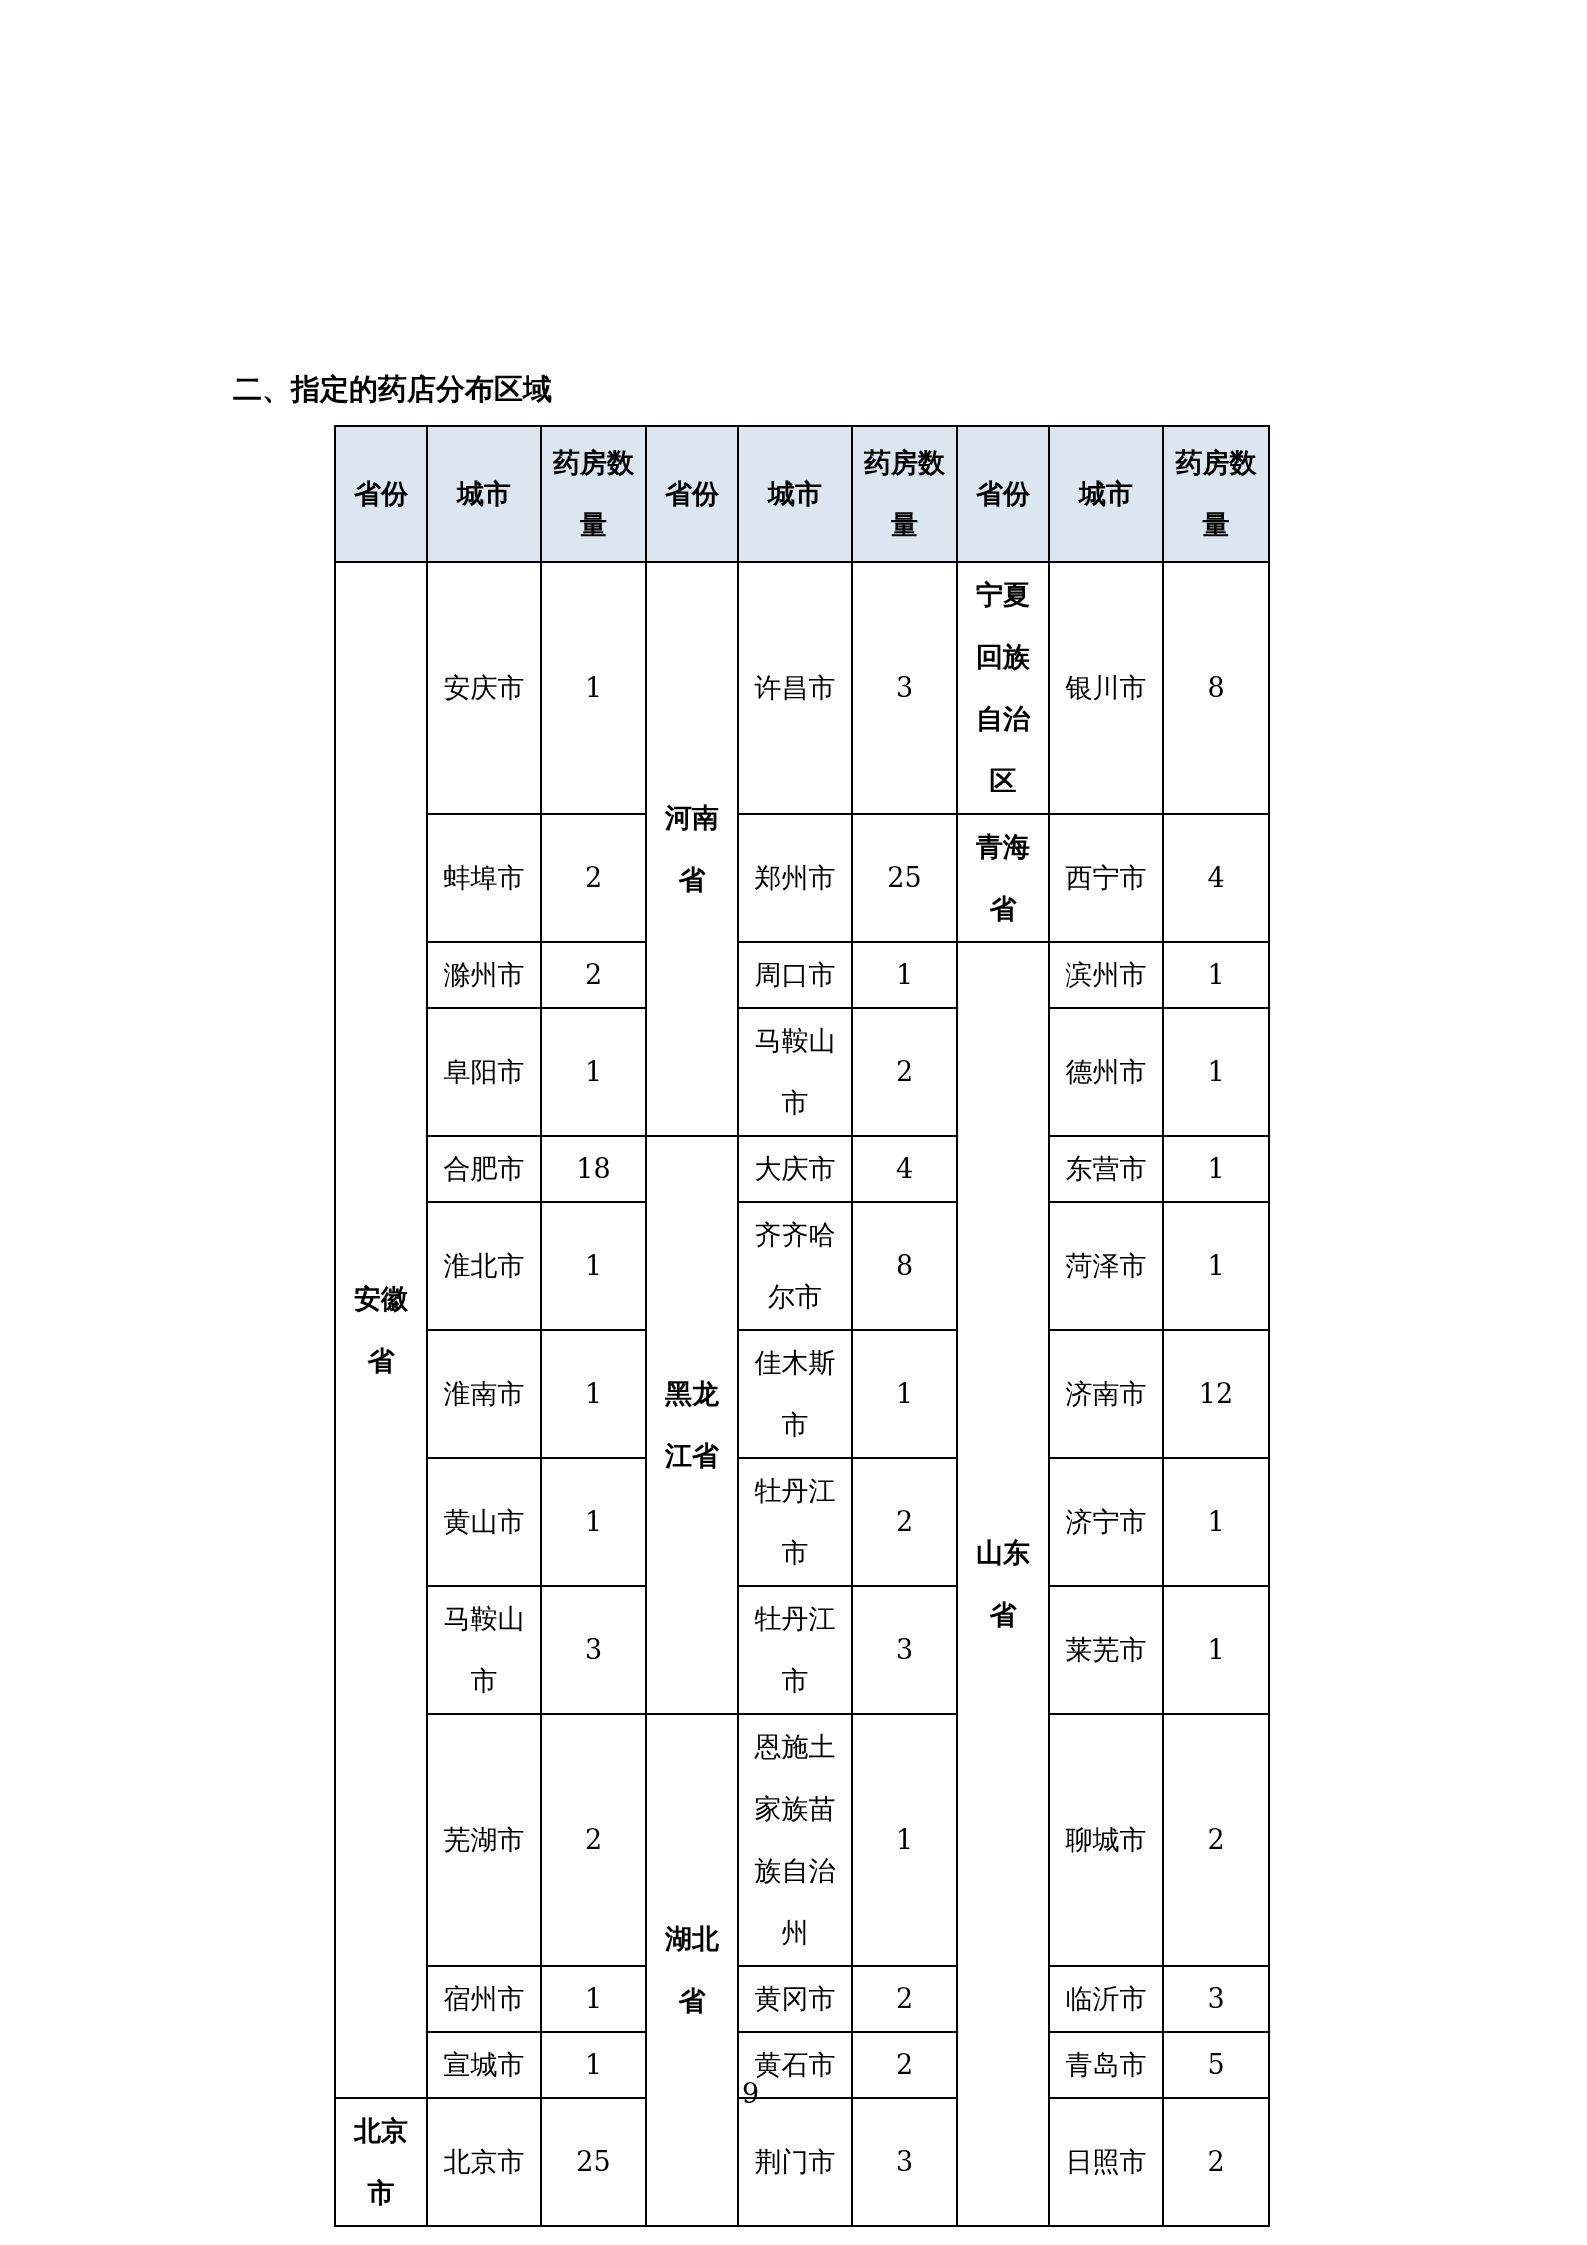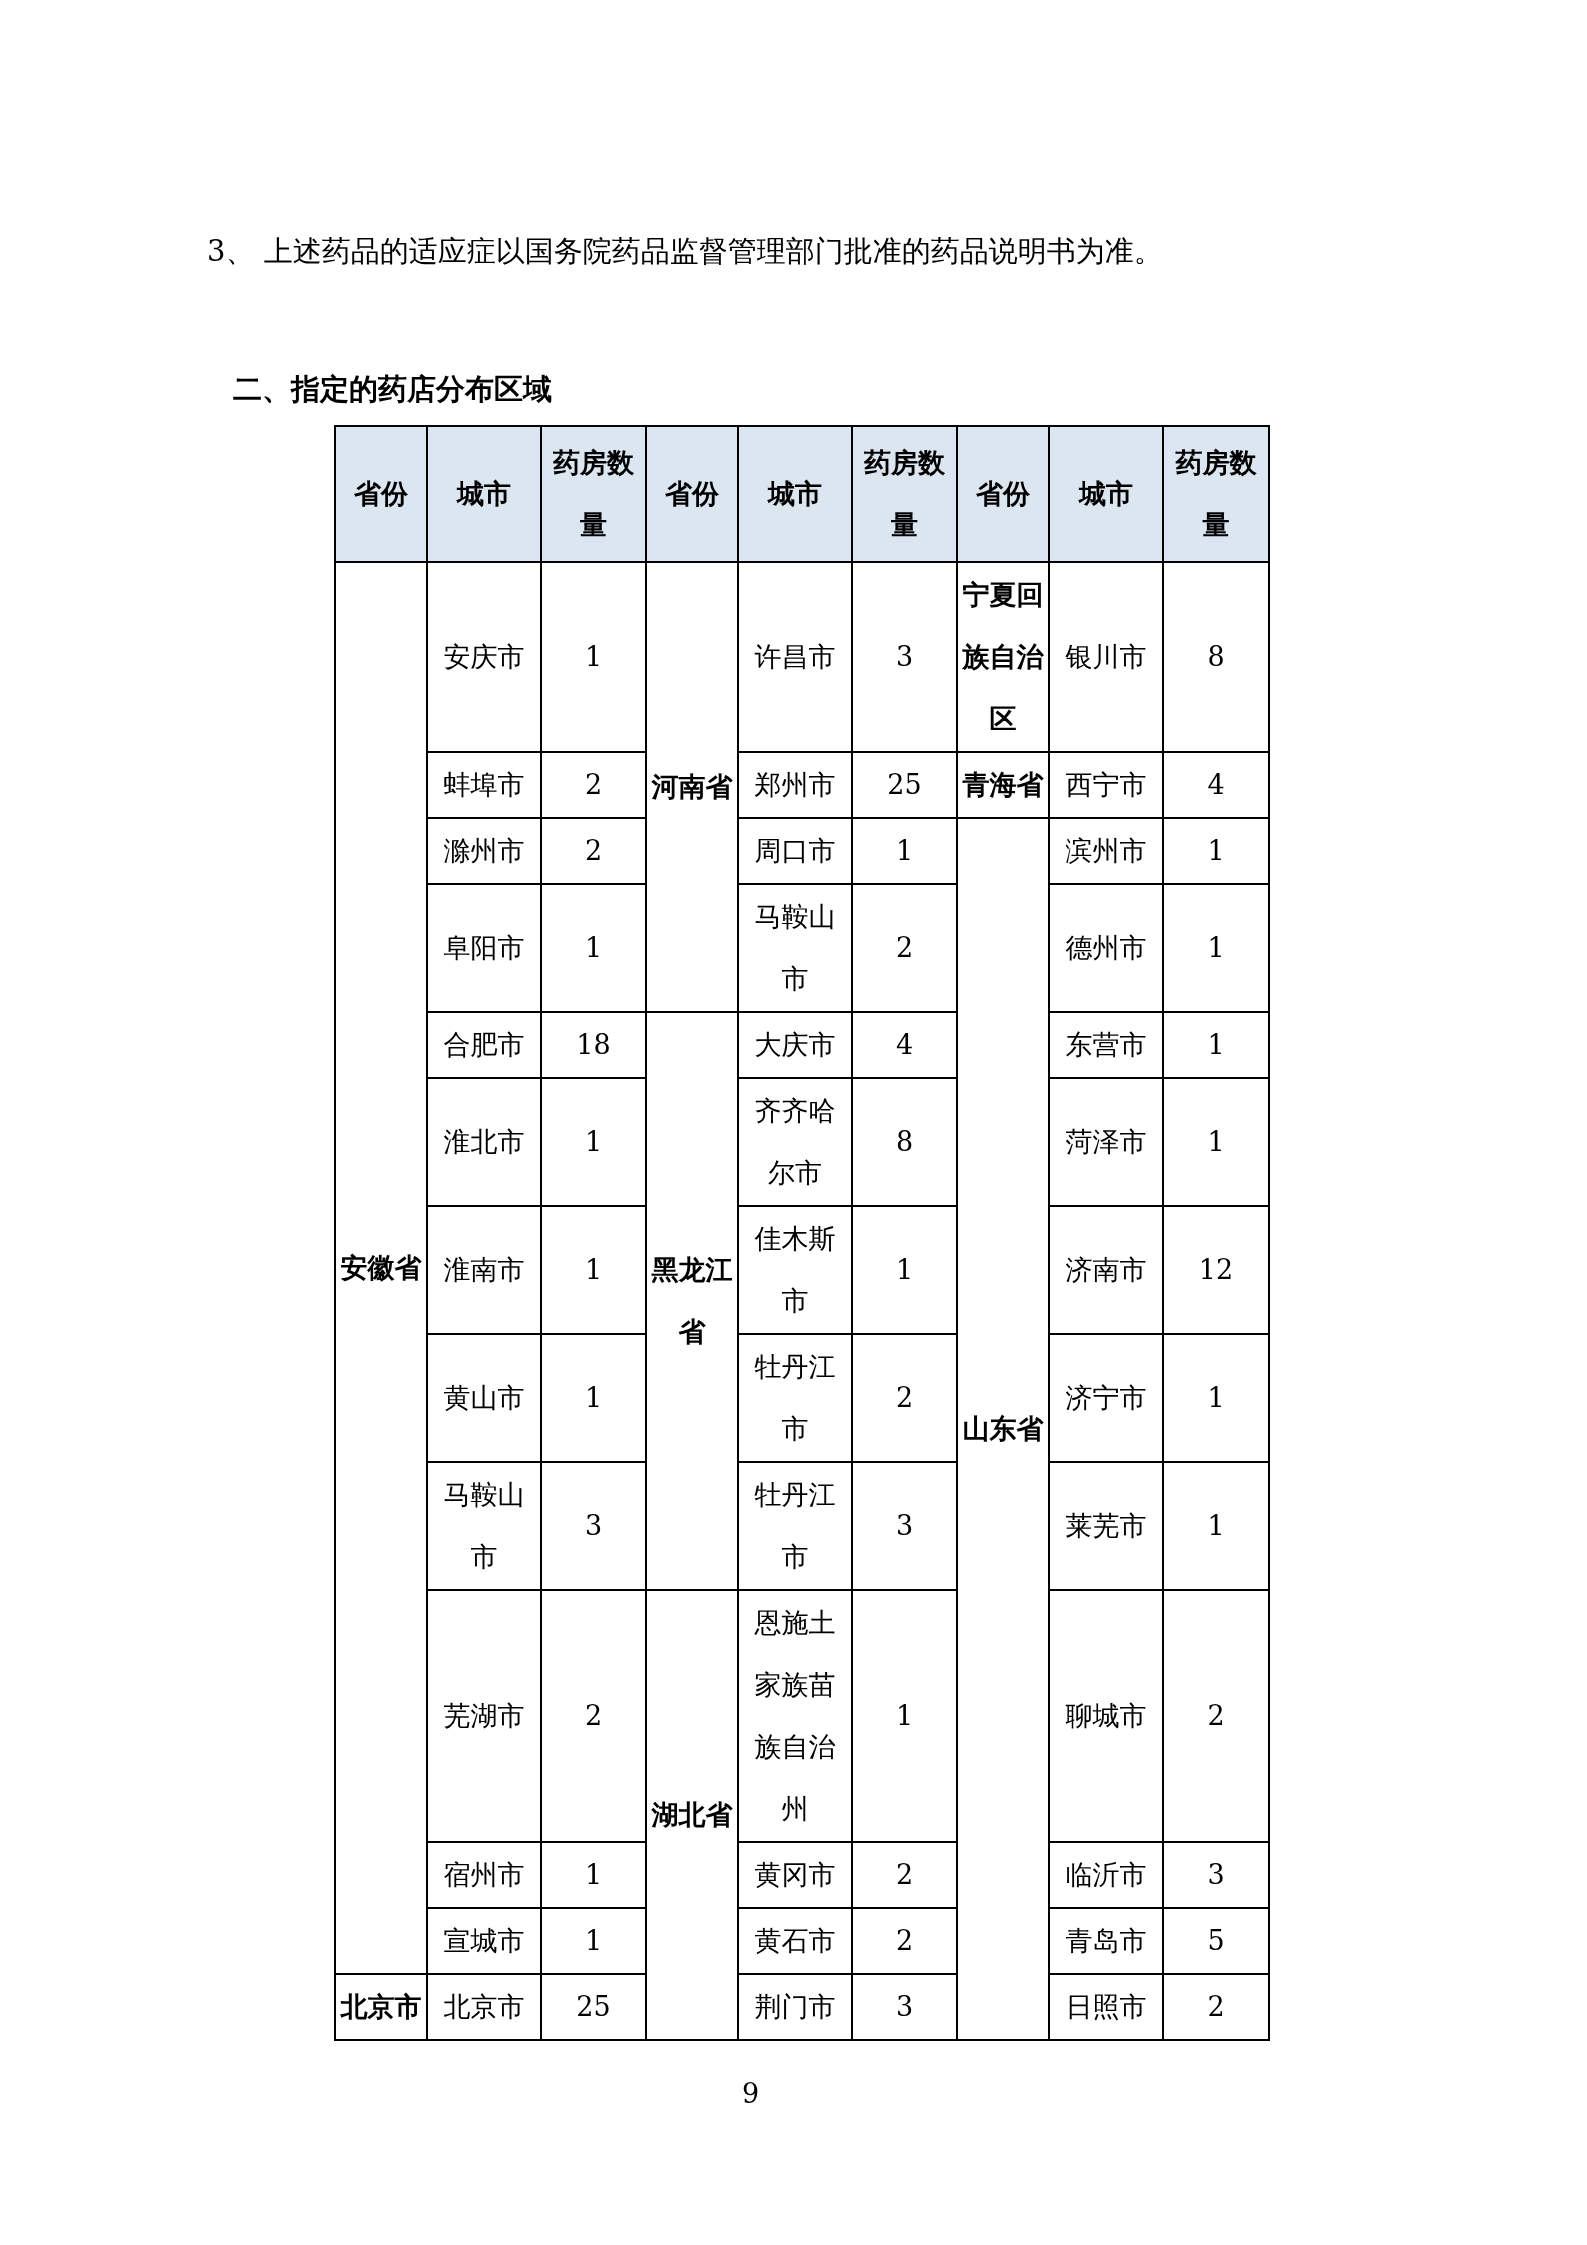--- a/index.html
+++ b/index.html
@@ -53,39 +53,38 @@
     background: #DCE6F1;
     font-weight: bold;
     padding: 5px 11px;
   }
   table.dist td {
     background: #ffffff;
     padding: 1px 5px;
   }
   table.dist td.prov {
     font-weight: bold;
-    padding: 1px 3px;
+    padding: 1px 17px;
   }
   col.c-prov  { width: 92px; }
   col.c-city  { width: 114px; }
   col.c-count { width: 105px; }
   col.c-count-last { width: 106px; }
   .page-number {
     position: absolute;
     left: 742px;
     top: 2078px;
     font-size: 27px;
   }
 </style>
 </head>
 <body>
 
 <div class="page">
 
-  <p class="note-paragraph">3、 上述药品的适应症以国务院药品监督管理部门批准的药品说明书为准。</p>
 
   <h2 class="section-heading">二、指定的药店分布区域</h2>
 
   <table class="dist">
     <colgroup>
       <col class="c-prov">
         <col class="c-city">
         <col class="c-count">
       <col class="c-prov">
         <col class="c-city">

